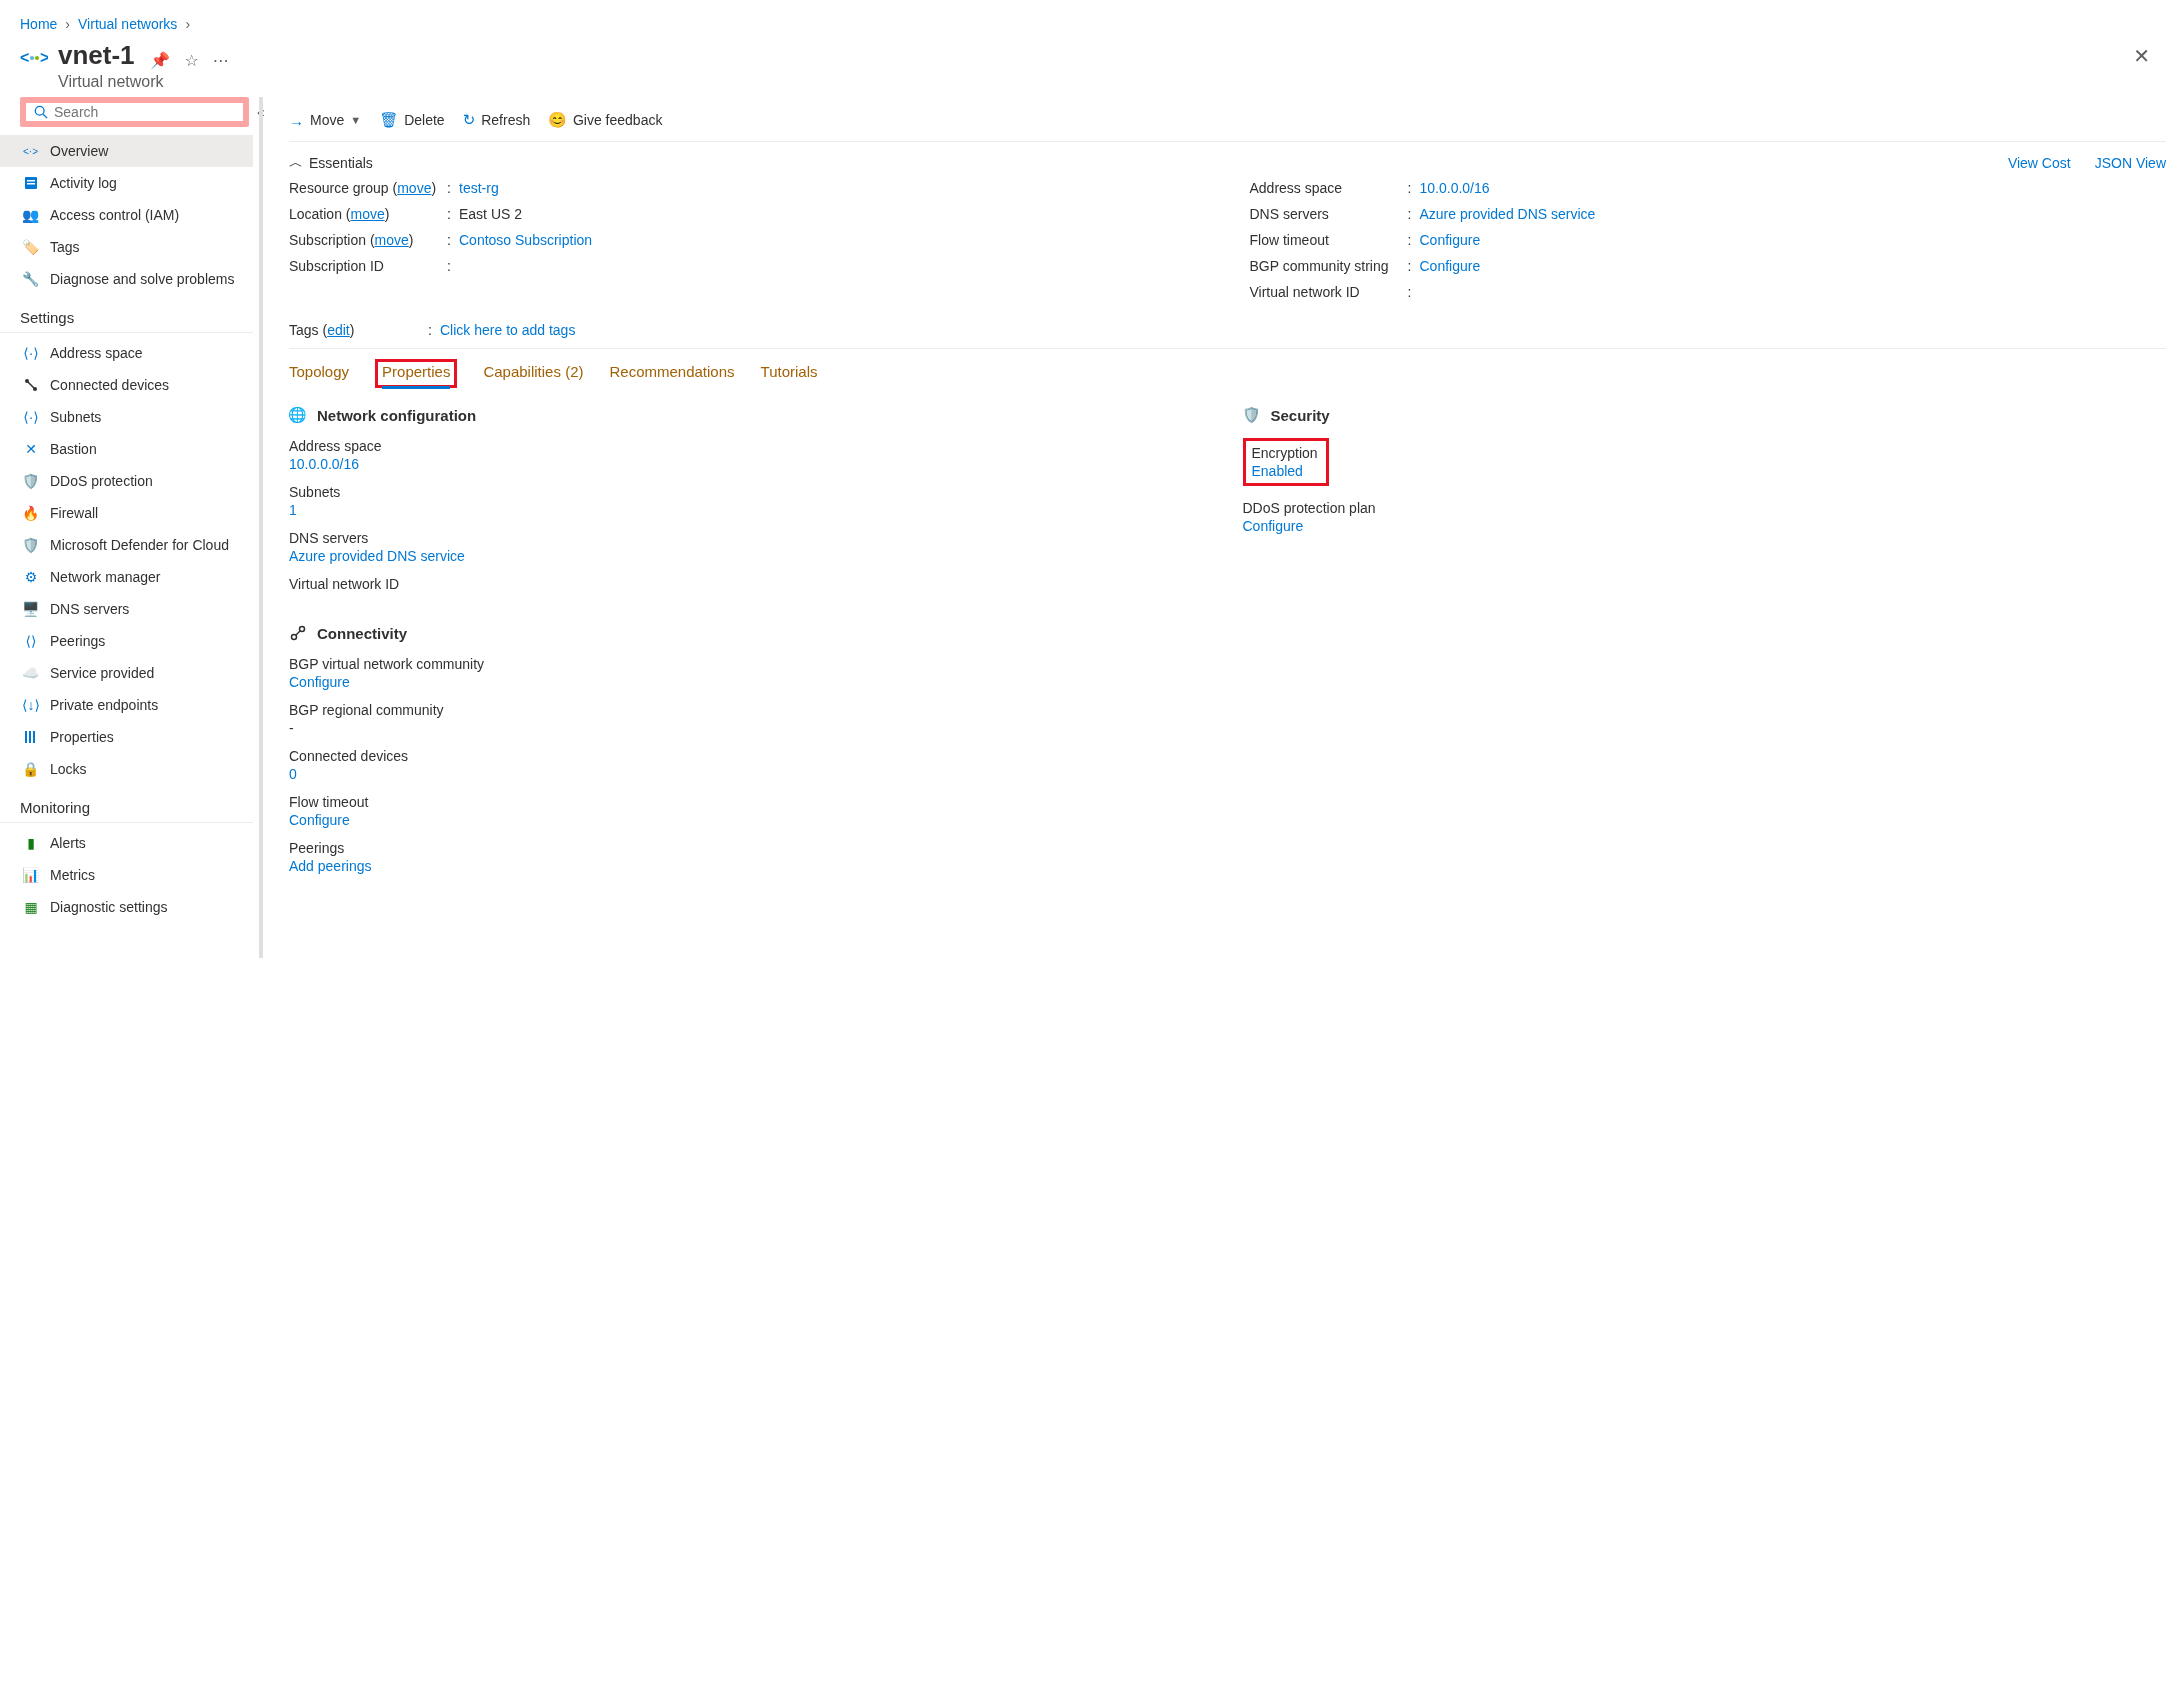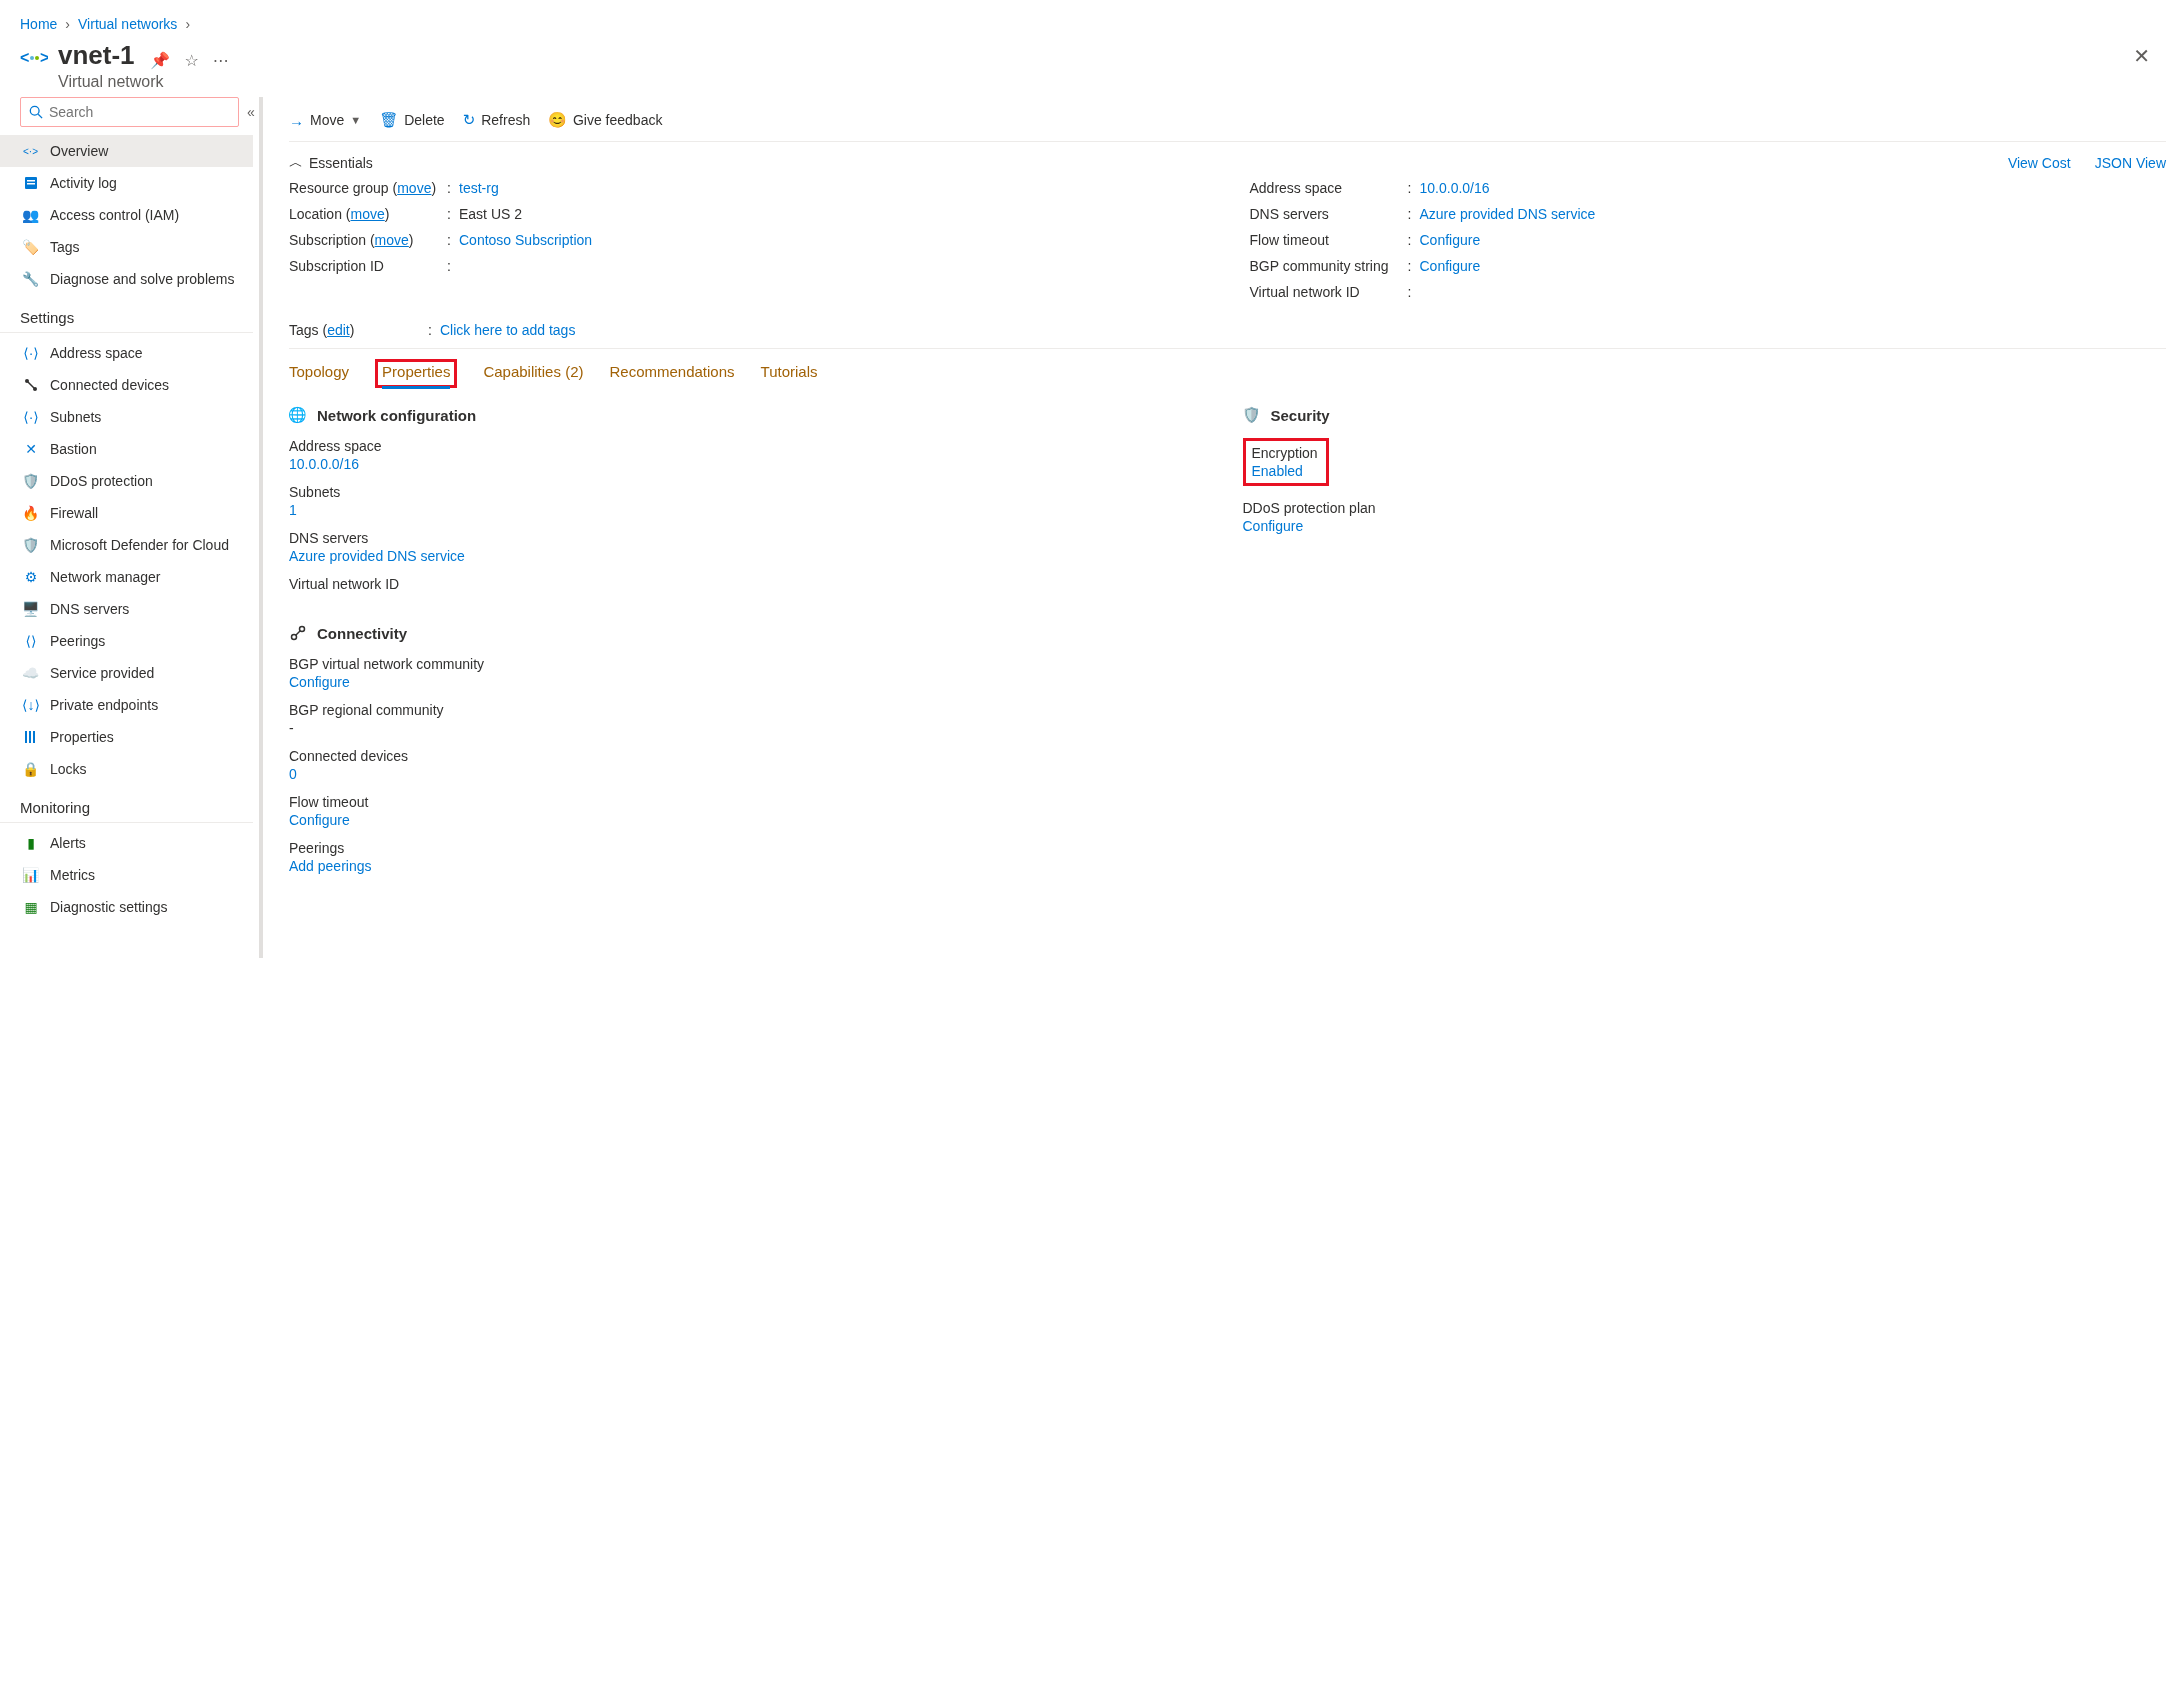--- a/index.html
+++ b/index.html
@@ -44,21 +44,21 @@
   .body { display: flex; flex: 1; min-height: 0; }
 
   
   .sidebar {
     width: 259px; border-right: none; display: flex; flex-direction: column;
     padding: 0 0 0 0;
   }
   .search-wrap { display: flex; align-items: center; gap: 8px; padding: 0 10px 8px 20px; }
   .search-box {
     flex: 1; display: flex; align-items: center; gap: 6px;
-    border: 1px solid #fca5a5; border-radius: 2px; padding: 4px 8px; height: 30px;
+    border: 6px solid #fca5a5; border-radius: 2px; padding: 4px 8px; height: 30px;
   }
   .search-box input { border: none; outline: none; flex: 1; font-size: 14px; background: transparent; }
   .collapse-chev { color: #605e5c; cursor: pointer; font-size: 14px; }
 
   .nav-list { overflow-y: auto; flex: 1; padding-right: 6px; }
   .nav-item {
     display: flex; align-items: center; gap: 10px;
     padding: 7px 12px 7px 22px; cursor: pointer; font-size: 14px;
   }
   .nav-item.active { background: #edebe9; }

